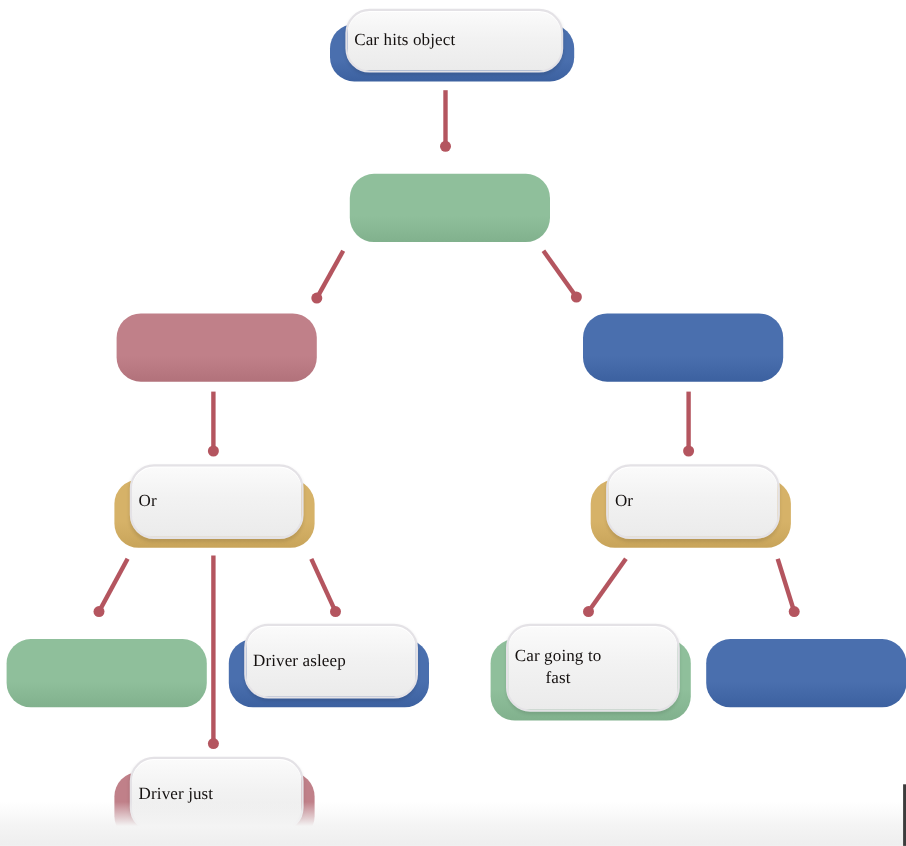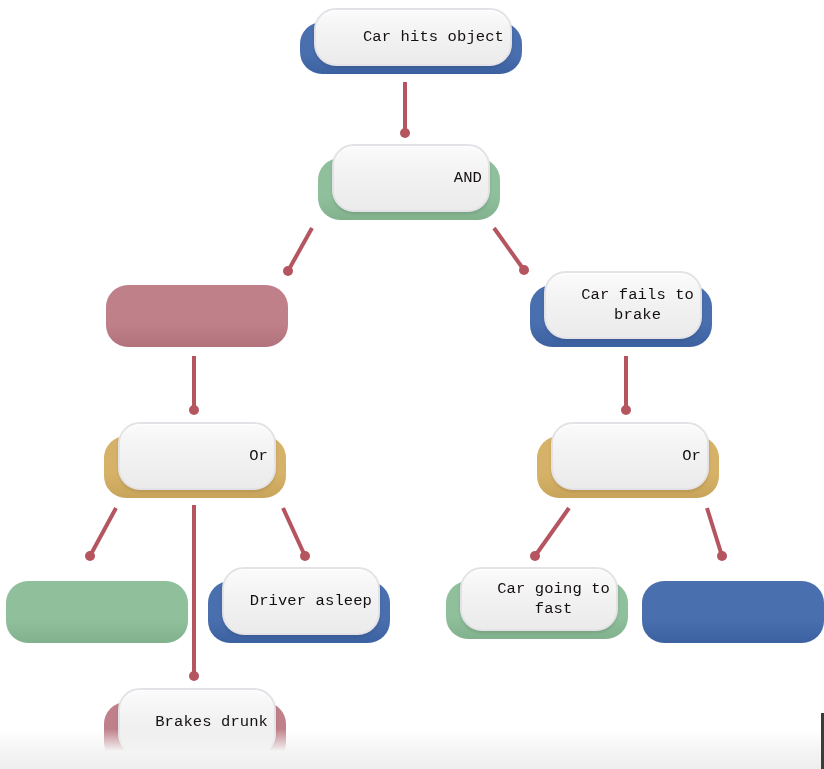--- a/index.html
+++ b/index.html
@@ -41,23 +41,22 @@
     border-radius:22px;
   }
   .node .face{
     position:absolute;
     left:14px;top:0;
     width:calc(100% - 28px);height:calc(100% - 12px);
     border-radius:22px;
     background:linear-gradient(to bottom,#fbfbfb 0%,#f2f2f2 45%,#ebebeb 100%);
     border:2px solid #e4e2e6;
     box-shadow:0 2px 3px rgba(0,0,0,0.10), inset 0 1px 0 #ffffff;
-    display:flex;align-items:center;justify-content:flex-end;
+    display:flex;align-items:center;justify-content:flex-start;
     text-align:center;
-    font-family:Liberation Mono, monospace;
   }
   .node .label{
     color:#14100f;
     font-size:15.5px;
     line-height:1.32;
     letter-spacing:.1px;
     padding:0 6px;
     white-space:pre-line;
   }
   .node.gate .label{font-size:15.5px;}
@@ -112,33 +111,26 @@
 
   <div id="nodes-layer">
       <div class="node" style="left: 300px; top: 8px; width: 222px; height: 66px;">
         <div class="backdrop" style="background: linear-gradient(rgb(74, 111, 174) 0%, rgb(74, 111, 174) 62%, rgb(60, 97, 160) 100%);"></div>
         <div class="face">
           <span class="label">Car hits object</span>
         </div>
       </div>
       <div class="node gate" style="left: 318px; top: 144px; width: 182px; height: 76px;">
         <div class="backdrop" style="background: linear-gradient(rgb(143, 191, 155) 0%, rgb(143, 191, 155) 62%, rgb(129, 177, 141) 100%);"></div>
-        <div class="face">
-          <span class="label">AND</span>
-        </div>
       </div>
       <div class="node" style="left: 106px; top: 271px; width: 182px; height: 76px;">
         <div class="backdrop" style="background: linear-gradient(rgb(192, 128, 137) 0%, rgb(192, 128, 137) 62%, rgb(178, 114, 123) 100%);"></div>
       </div>
       <div class="node" style="left: 530px; top: 271px; width: 182px; height: 76px;">
         <div class="backdrop" style="background: linear-gradient(rgb(74, 111, 174) 0%, rgb(74, 111, 174) 62%, rgb(60, 97, 160) 100%);"></div>
-        <div class="face">
-          <span class="label">Car fails to
-brake</span>
-        </div>
       </div>
       <div class="node gate" style="left: 104px; top: 422px; width: 182px; height: 76px;">
         <div class="backdrop" style="background: linear-gradient(rgb(214, 178, 104) 0%, rgb(214, 178, 104) 62%, rgb(200, 164, 90) 100%);"></div>
         <div class="face">
           <span class="label">Or</span>
         </div>
       </div>
       <div class="node gate" style="left: 537px; top: 422px; width: 182px; height: 76px;">
         <div class="backdrop" style="background: linear-gradient(rgb(214, 178, 104) 0%, rgb(214, 178, 104) 62%, rgb(200, 164, 90) 100%);"></div>
         <div class="face">
@@ -147,33 +139,33 @@
       </div>
       <div class="node" style="left: 6px; top: 567px; width: 182px; height: 76px;">
         <div class="backdrop" style="background: linear-gradient(rgb(143, 191, 155) 0%, rgb(143, 191, 155) 62%, rgb(129, 177, 141) 100%);"></div>
       </div>
       <div class="node" style="left: 208px; top: 567px; width: 182px; height: 76px;">
         <div class="backdrop" style="background: linear-gradient(rgb(74, 111, 174) 0%, rgb(74, 111, 174) 62%, rgb(60, 97, 160) 100%);"></div>
         <div class="face">
           <span class="label">Driver asleep</span>
         </div>
       </div>
-      <div class="node" style="left: 446px; top: 567px; width: 182px; height: 72px;">
+      <div class="node" style="left: 446px; top: 567px; width: 182px; height: 88px;">
         <div class="backdrop" style="background: linear-gradient(rgb(143, 191, 155) 0%, rgb(143, 191, 155) 62%, rgb(129, 177, 141) 100%);"></div>
         <div class="face">
           <span class="label">Car going to
 fast</span>
         </div>
       </div>
       <div class="node" style="left: 642px; top: 567px; width: 182px; height: 76px;">
         <div class="backdrop" style="background: linear-gradient(rgb(74, 111, 174) 0%, rgb(74, 111, 174) 62%, rgb(60, 97, 160) 100%);"></div>
       </div>
       <div class="node" style="left: 104px; top: 688px; width: 182px; height: 76px;">
         <div class="backdrop" style="background: linear-gradient(rgb(192, 128, 137) 0%, rgb(192, 128, 137) 62%, rgb(178, 114, 123) 100%);"></div>
         <div class="face">
-          <span class="label">Brakes drunk</span>
+          <span class="label">Driver just</span>
         </div>
       </div>
     </div>
 
   <div id="page-edge"></div>
   <div id="right-rule"></div>
 </div>
 
 </body></html>

